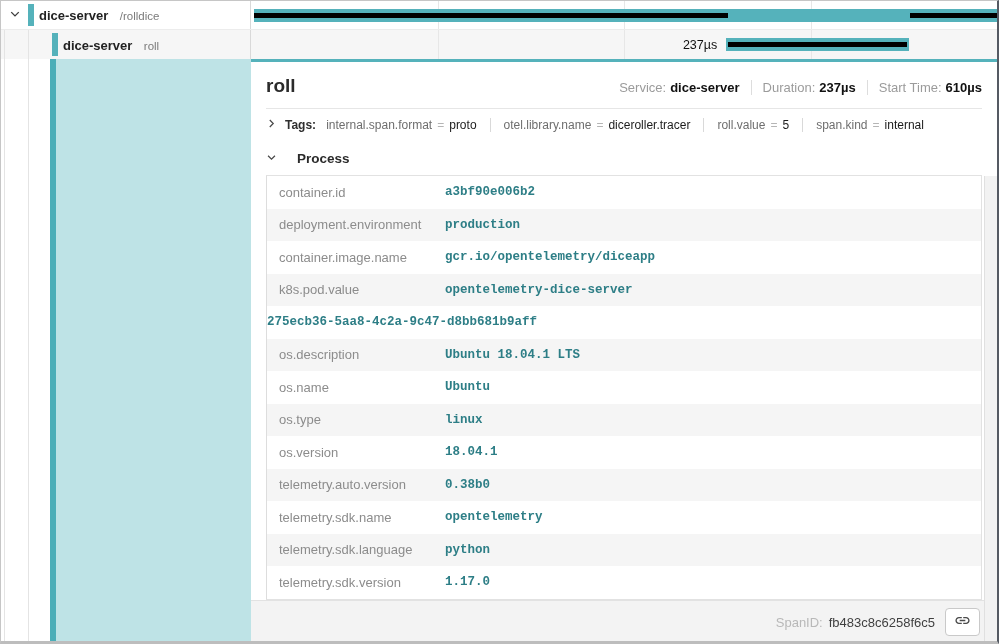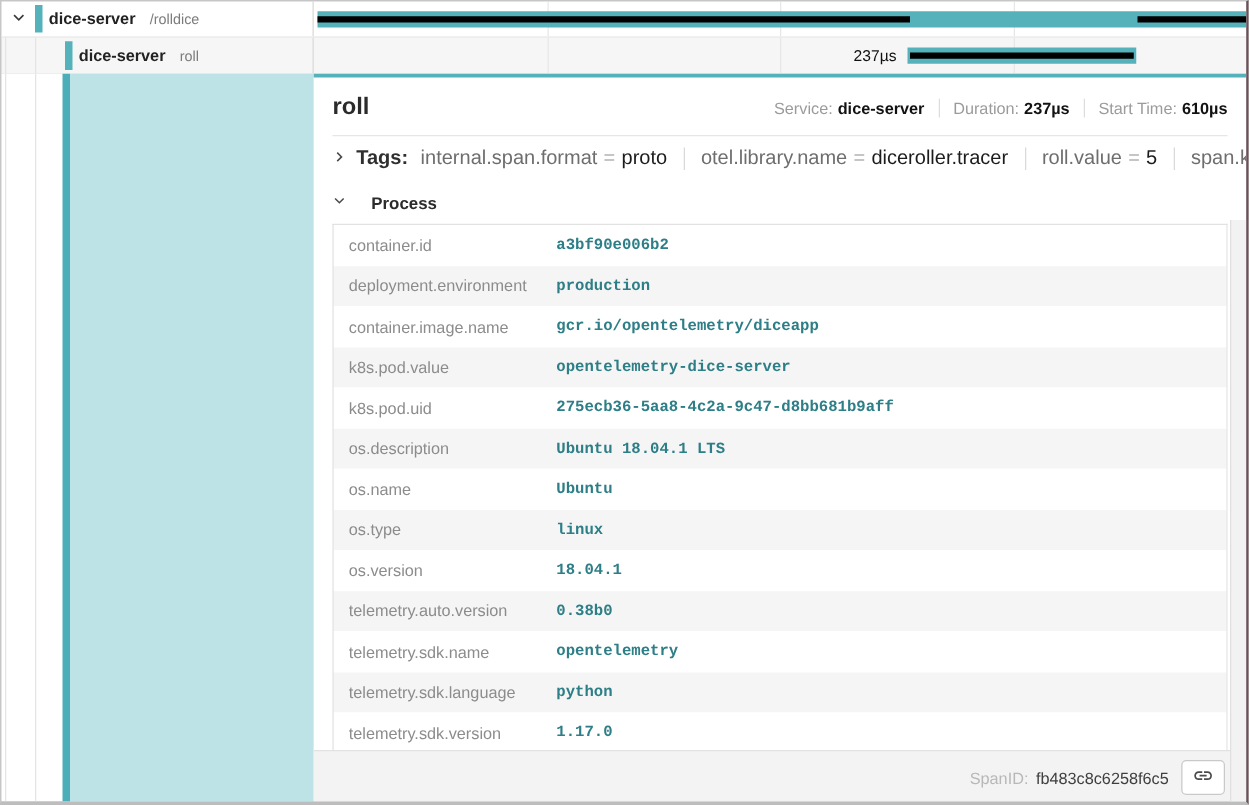--- a/index.html
+++ b/index.html
@@ -1,20 +1,20 @@
 <!DOCTYPE html>
 <html><head>
 <meta charset="utf-8">
 <style>
   * { margin:0; padding:0; box-sizing:border-box; }
   html,body { background:#fff; }
   body { font-family:"Liberation Sans", sans-serif; }
 
   .app{
-    width:999px; height:644px; position:relative; background:#fca5a5;
+    width:999px; height:644px; position:relative; background:#3b82f6;
     border:1px solid #c6c6c6; border-right:2px solid #555a63; border-bottom:3px solid #bdbdbd;
     overflow:hidden;
   }
 
   
   .span-row{ display:flex; height:29px; position:relative; }
   .span-row.r1{ border-bottom:1px solid #ececec; background:#fff; }
   .span-row.r2{ background:#f6f6f6; }
   .row-left{ width:250px; position:relative; flex:none; border-right:1px solid #d9d9d9; }
   .row-right{ flex:1; position:relative; }
@@ -58,21 +58,21 @@
 
   .detail-inner{ padding:0 15px; }
   .d-header{ display:flex; align-items:baseline; padding:13px 0 11px; border-bottom:1px solid #e6e6e6; }
   .d-title{ font-size:19px; font-weight:600; color:#2b2b2b; }
   .d-meta{ margin-left:auto; display:flex; align-items:baseline; font-size:13px; }
   .meta-item{ white-space:nowrap; }
   .meta-item + .meta-item{ border-left:1px solid #ddd; padding-left:11px; margin-left:11px; }
   .meta-label{ color:#9b9b9b; }
   .meta-value{ color:#111; font-weight:bold; margin-left:4px; }
 
-  .d-tags{ display:flex; padding:9px 0 8px; font-size:16px; }
+  .d-tags{ display:flex; padding:9px 0 8px; font-size:12px; }
   .tags-label{ font-weight:bold; color:#2f2f2f; margin:0 10px 0 8px; }
   .tag-item{ white-space:nowrap; }
   .tag-item + .tag-item{ border-left:1px solid #d9d9d9; padding-left:13px; margin-left:13px; }
   .tag-key{ color:#6e6e6e; }
   .tag-eq{ color:#b5b5b5; margin:0 5px; }
   .tag-val{ color:#1c1c1c; }
 
   .d-process{ display:flex; align-items:center; padding:9px 0 6px; }
   .process-label{ font-size:13.5px; font-weight:bold; color:#2b2b2b; margin-left:20px; }
 
@@ -211,21 +211,20 @@
             </div>
           <div class="prow">
               <span class="pkey">container.image.name</span>
               <span class="pval">gcr.io/opentelemetry/diceapp</span>
             </div>
           <div class="prow">
               <span class="pkey">k8s.pod.value</span>
               <span class="pval">opentelemetry-dice-server</span>
             </div>
           <div class="prow">
-              <span class="pkey">k8s.pod.uid</span>
               <span class="pval">275ecb36-5aa8-4c2a-9c47-d8bb681b9aff</span>
             </div>
           <div class="prow">
               <span class="pkey">os.description</span>
               <span class="pval">Ubuntu 18.04.1 LTS</span>
             </div>
           <div class="prow">
               <span class="pkey">os.name</span>
               <span class="pval">Ubuntu</span>
             </div>

